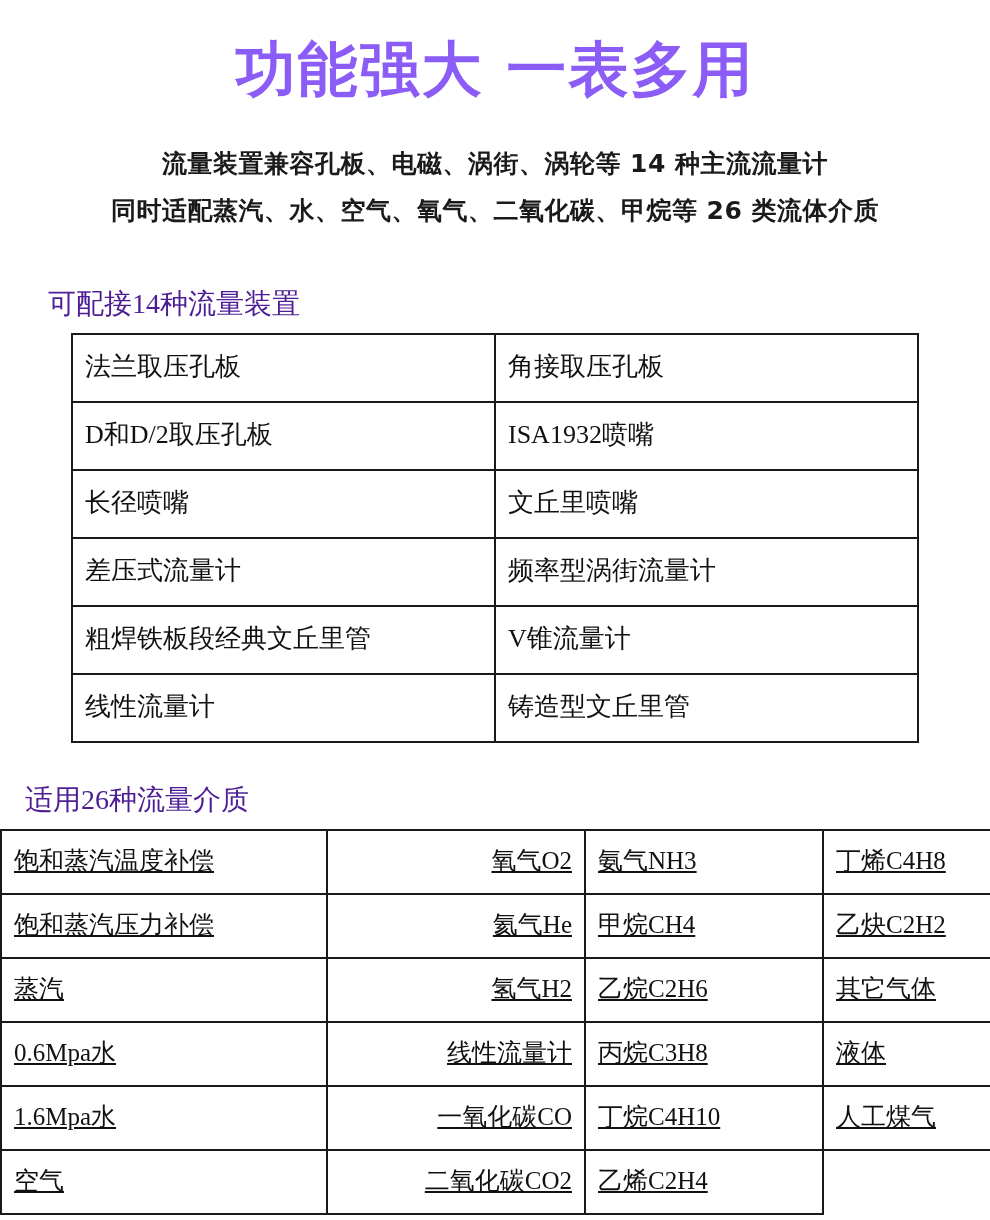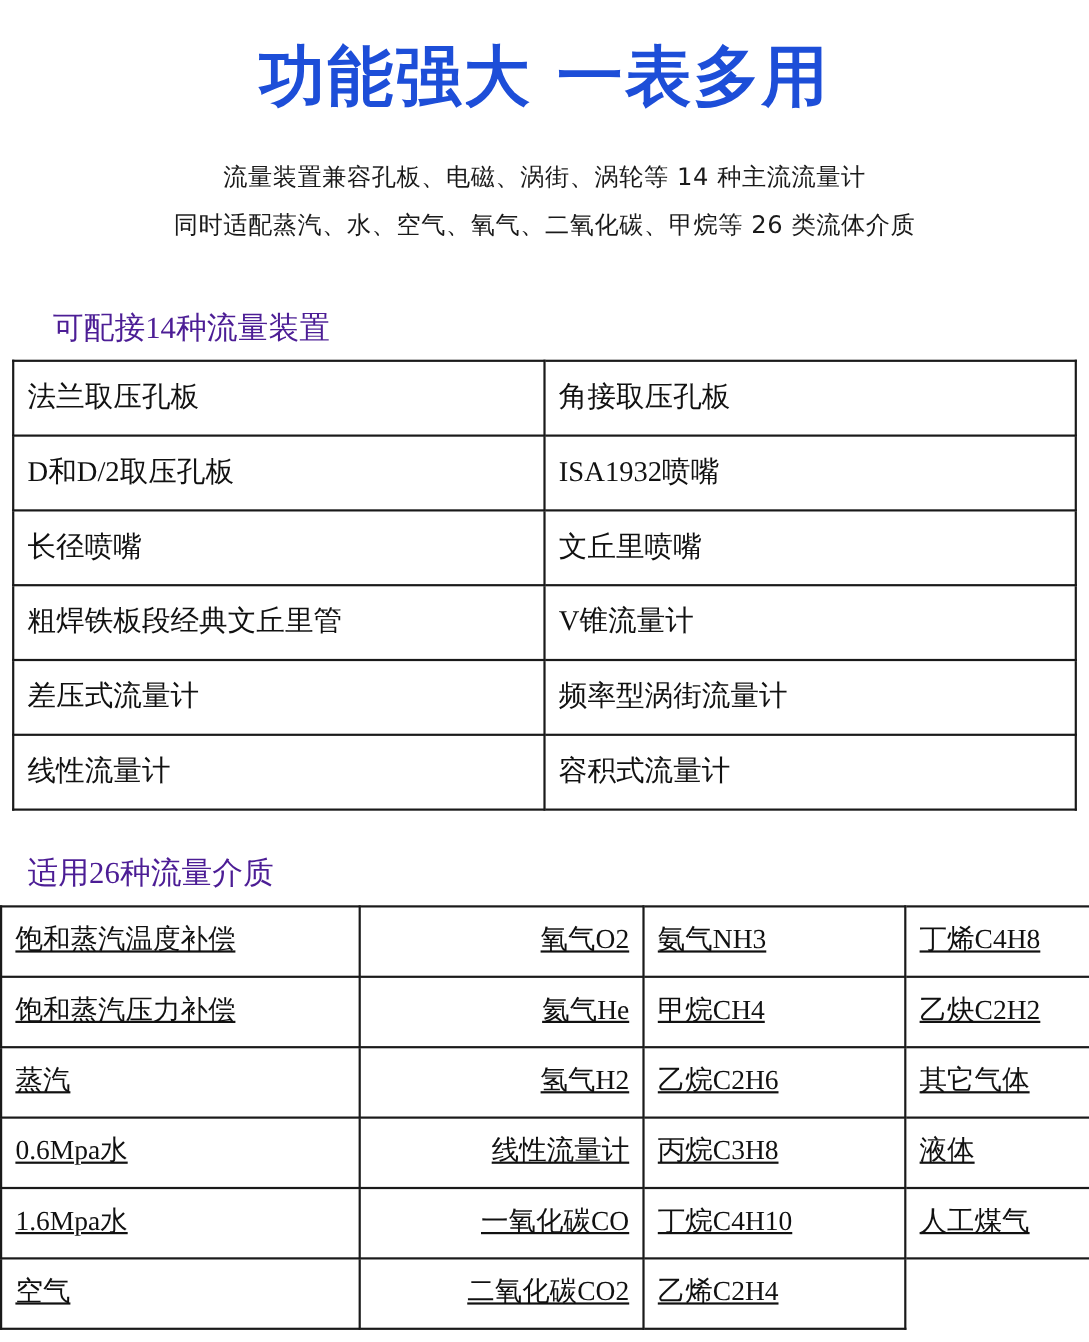--- a/index.html
+++ b/index.html
@@ -21,30 +21,30 @@
     box-sizing: border-box;
   }
   .title {
     text-align: center;
     font-family: "DejaVu Sans", "Liberation Sans", sans-serif;
     font-weight: bold;
     font-size: 60px;
     letter-spacing: 2px;
     margin-top: 30px;
     margin-bottom: 0;
-    color: #1d4ed8;
+    color: #8b5cf6;
   }
   .subtitle-block {
     margin-top: 40px;
     text-align: center;
   }
   .subtitle {
     font-family: "DejaVu Sans", "Liberation Sans", sans-serif;
-    font-size: 22px;
-    font-weight: normal;
+    font-size: 25px;
+    font-weight: bold;
     color: #1a1a1a;
     line-height: 1.0;
     margin: 0 0 22px 0;
     letter-spacing: 0.5px;
     text-align: center;
   }
   .section-heading {
     font-family: "Liberation Serif", "DejaVu Serif", serif;
     font-size: 28px;
     color: #4c1d95;
@@ -67,21 +67,21 @@
     font-size: 26px;
     padding: 8px 12px 10px 12px;
     vertical-align: middle;
     color: #111;
     line-height: 1.1;
     white-space: nowrap;
     overflow: hidden;
   }
   
   #devices-table {
-    width: 968px;
+    width: 848px;
   }
   #devices-table td {
     width: 50%;
     height: 48px;
   }
   
   #media-table {
     width: 908px;
   }
   #media-table td {
@@ -117,30 +117,30 @@
         </tr>
         <tr>
           <td>D和D/2取压孔板</td>
           <td>ISA1932喷嘴</td>
         </tr>
         <tr>
           <td>长径喷嘴</td>
           <td>文丘里喷嘴</td>
         </tr>
         <tr>
+          <td>差压式流量计</td>
+          <td>频率型涡街流量计</td>
+        </tr>
+        <tr>
           <td>粗焊铁板段经典文丘里管</td>
           <td>V锥流量计</td>
         </tr>
         <tr>
-          <td>差压式流量计</td>
-          <td>频率型涡街流量计</td>
-        </tr>
-        <tr>
           <td>线性流量计</td>
-          <td>容积式流量计</td>
+          <td>铸造型文丘里管</td>
         </tr>
       </tbody>
     </table>
   </div>
 
   <div class="sec2">
     <div class="section-heading second">适用26种流量介质</div>
     <table class="grid" id="media-table">
       <tbody>
         <tr>

